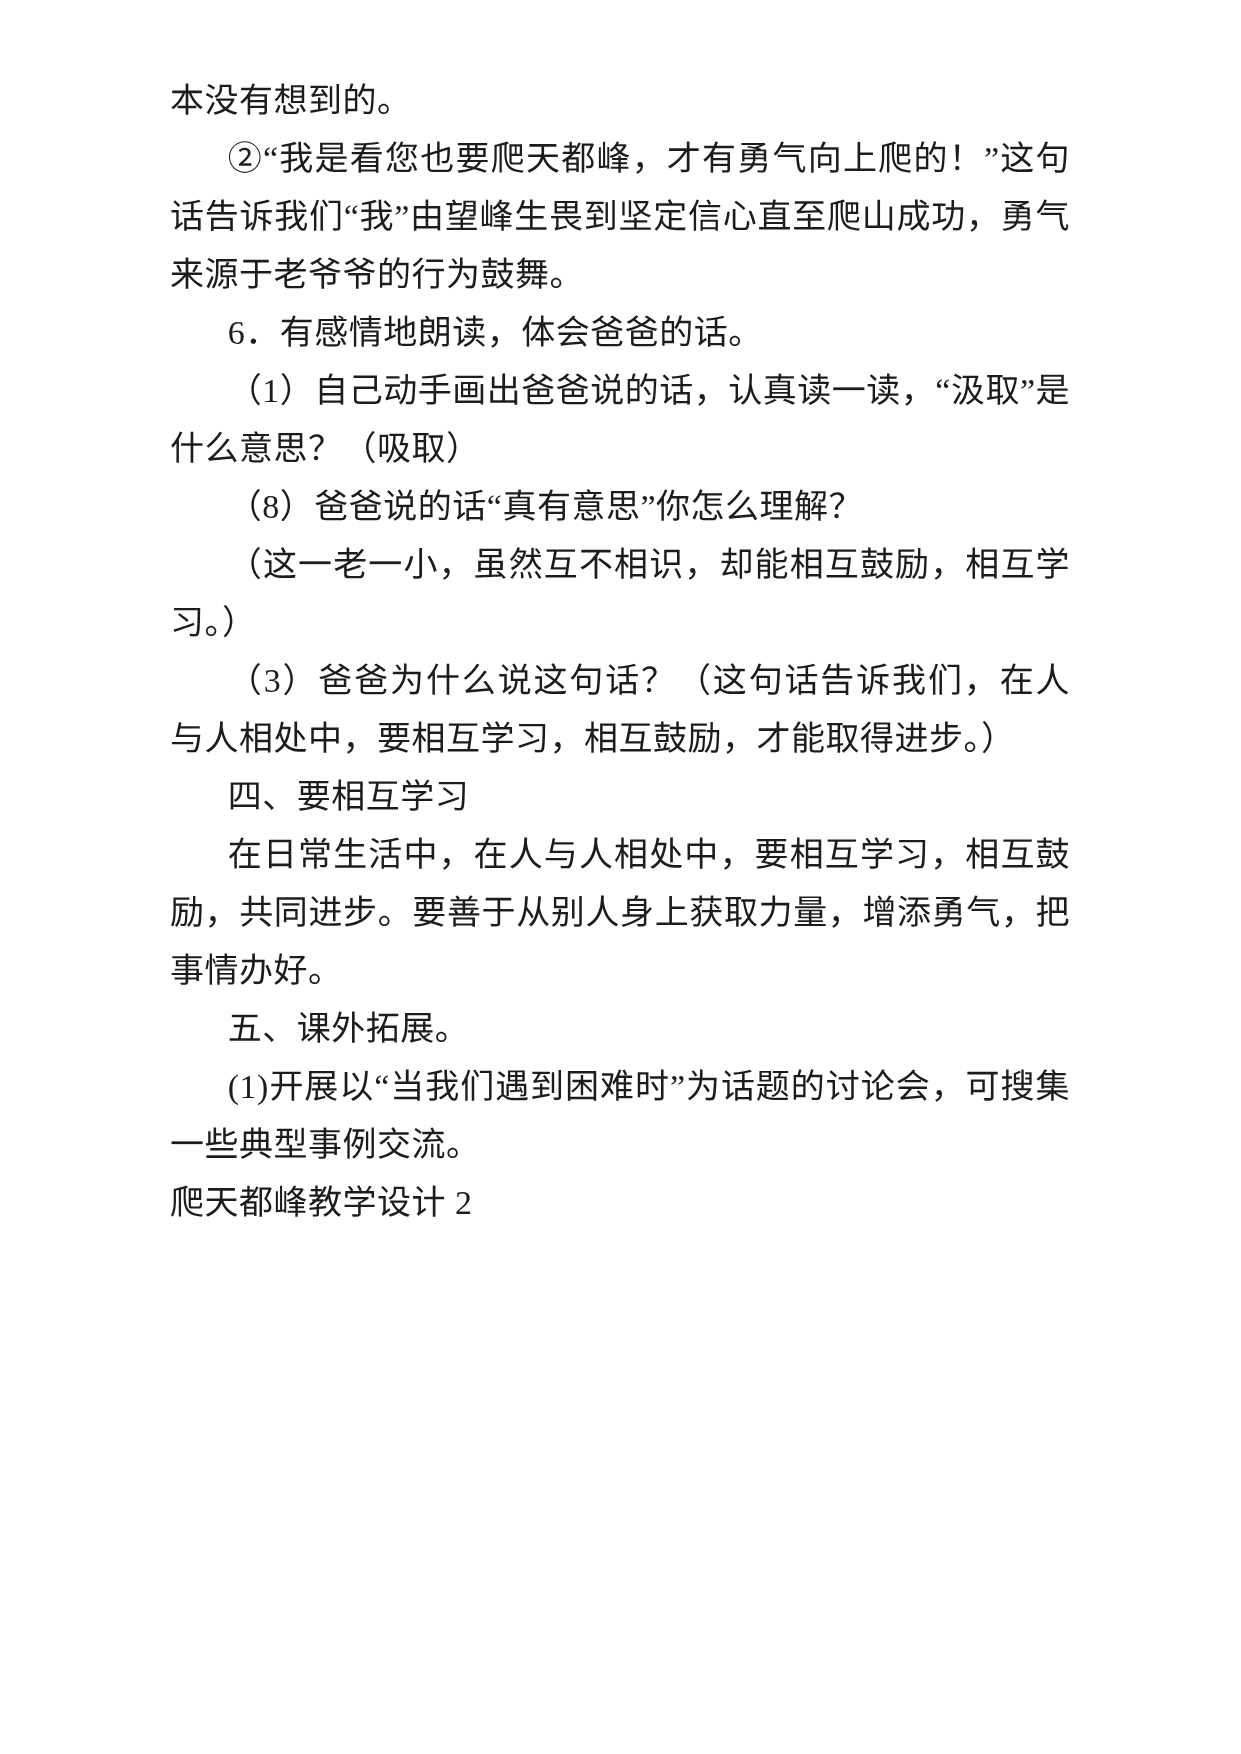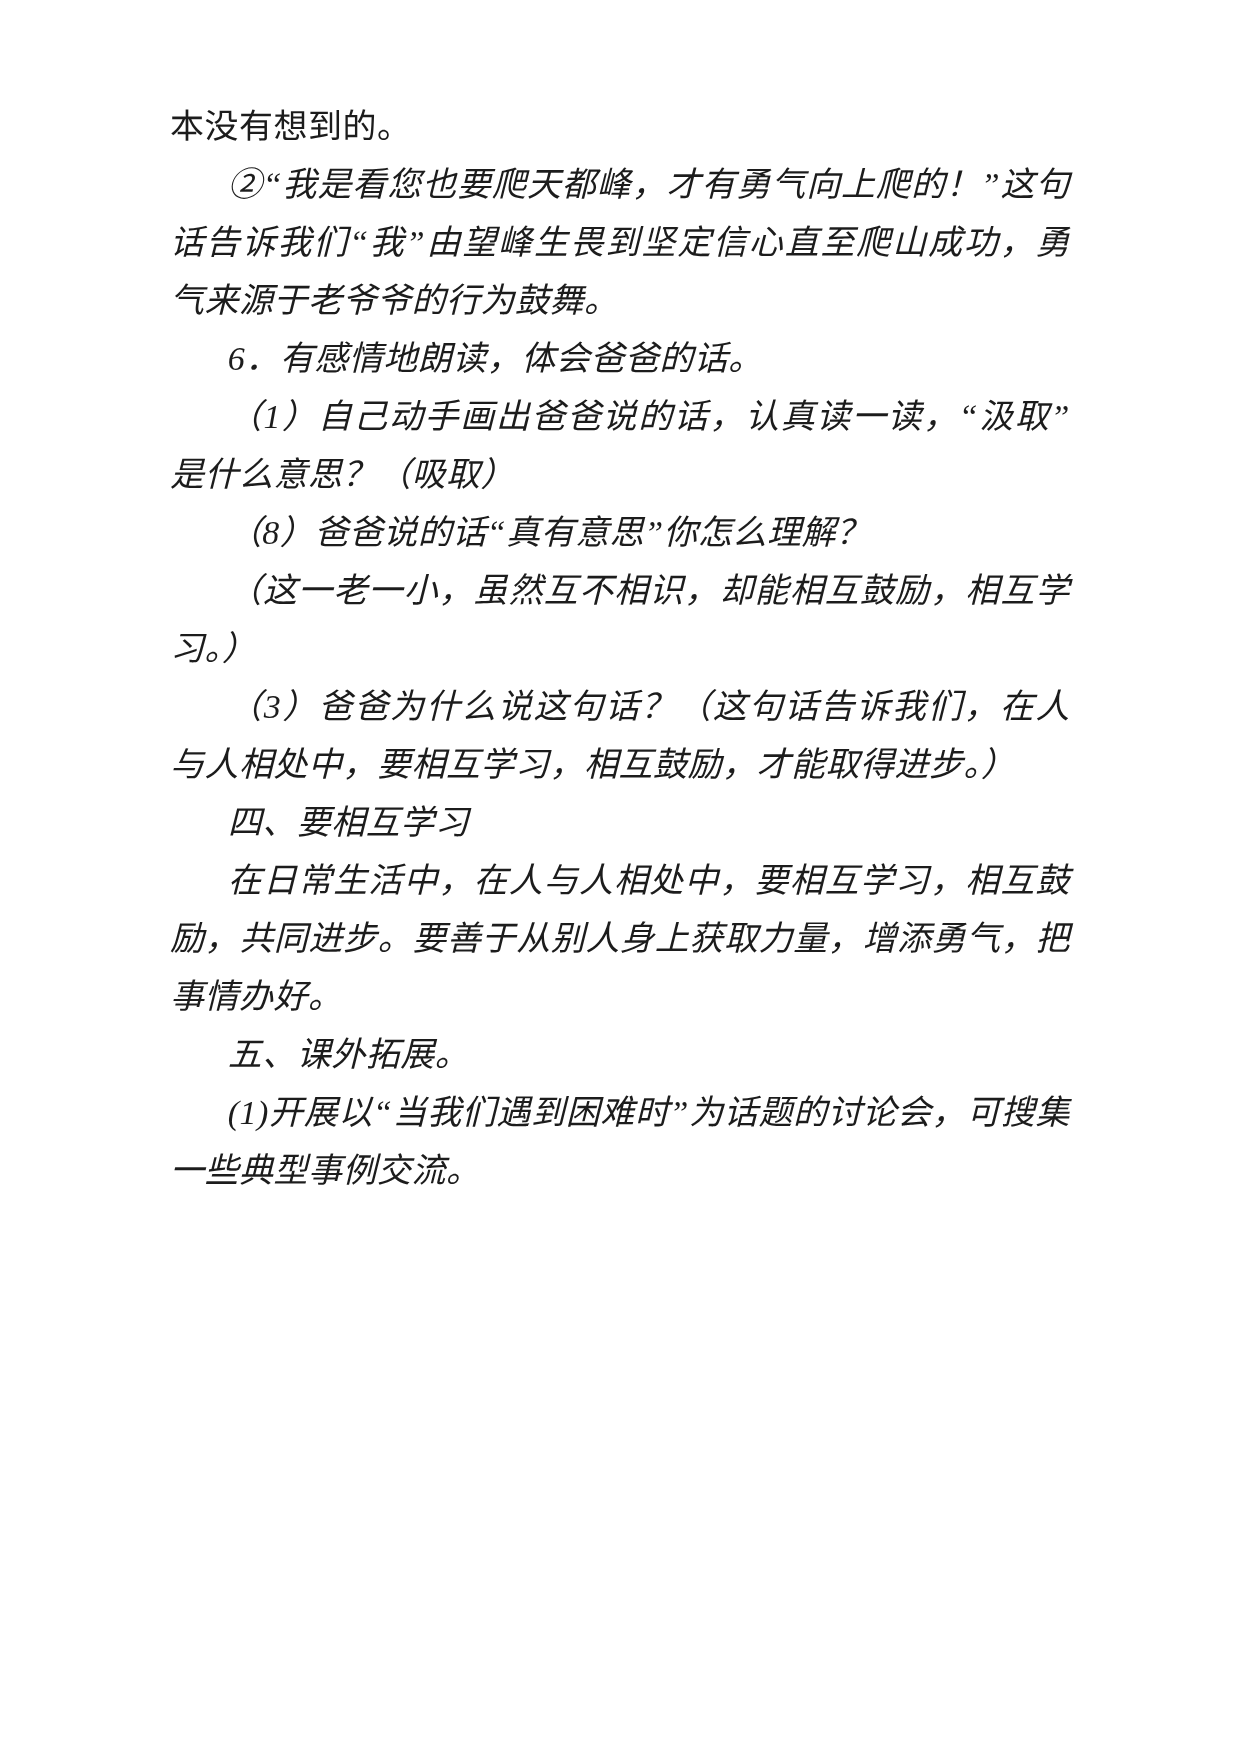--- a/index.html
+++ b/index.html
@@ -10,51 +10,51 @@
   body {
     width: 1241px;
     height: 1754px;
     overflow: hidden;
     font-family: "Liberation Serif", "DejaVu Serif", serif;
   }
   .doc-page {
     box-sizing: border-box;
     width: 1241px;
     height: 1754px;
-    padding: 98px 171px 0 170px;
+    padding: 72px 171px 0 170px;
     background: #ffffff;
     border-radius: 13px;
   }
   .para {
     margin: 0;
     font-size: 34px;
     line-height: 58px;
     color: #1c1c1c;
     font-weight: 400;
     text-align: justify;
     text-justify: inter-ideograph;
     letter-spacing: 0.5px;
     word-break: break-all;
   }
   .para.ind {
     text-indent: 1.7em;
-    font-style: italic;
   }
   .para.noj {
     text-align: left;
   }
 </style>
 </head>
 <body>
 
 <div class="doc-page">
   <p class="para">本没有想到的。</p>
   <p class="para ind">②“我是看您也要爬天都峰，才有勇气向上爬的！”这句话告诉我们“我”由望峰生畏到坚定信心直至爬山成功，勇气来源于老爷爷的行为鼓舞。</p>
   <p class="para ind">6．有感情地朗读，体会爸爸的话。</p>
   <p class="para ind">（1）自己动手画出爸爸说的话，认真读一读，“汲取”是什么意思？（吸取）</p>
   <p class="para ind">（8）爸爸说的话“真有意思”你怎么理解？</p>
   <p class="para ind">（这一老一小，虽然互不相识，却能相互鼓励，相互学习。）</p>
   <p class="para ind">（3）爸爸为什么说这句话？（这句话告诉我们，在人与人相处中，要相互学习，相互鼓励，才能取得进步。）</p>
   <p class="para ind">四、要相互学习</p>
   <p class="para ind">在日常生活中，在人与人相处中，要相互学习，相互鼓励，共同进步。要善于从别人身上获取力量，增添勇气，把事情办好。</p>
   <p class="para ind">五、课外拓展。</p>
   <p class="para ind">(1)开展以“当我们遇到困难时”为话题的讨论会，可搜集一些典型事例交流。</p>
+  <p class="para noj">爬天都峰教学设计 2</p>
 </div>
 
 </body></html>

